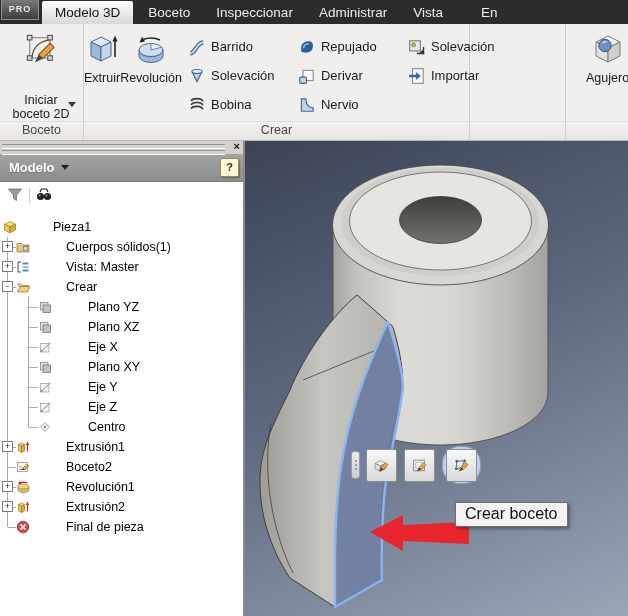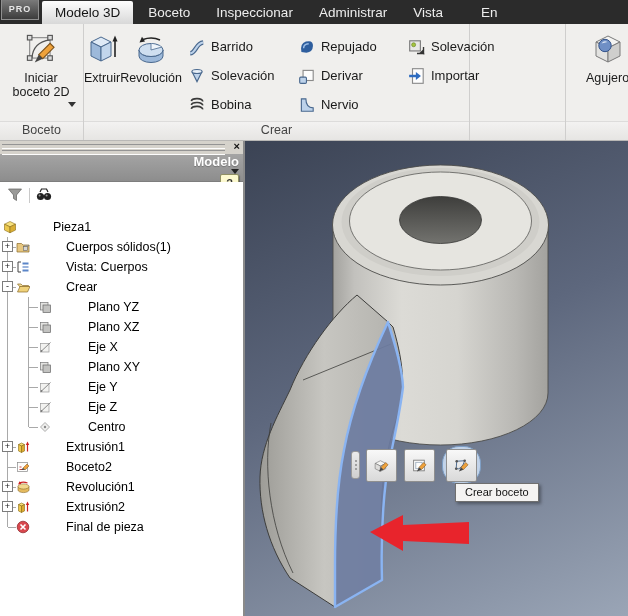--- a/index.html
+++ b/index.html
@@ -19,39 +19,39 @@
   .ribbon{display:flex;height:116px;background:var(--ribbon-bg,#f0efed);border-bottom:1px solid #b9b8b6;}
   .rgroup{display:flex;flex-direction:column;border-right:1px solid #cfcecd;box-sizing:border-box;}
   .g1{width:84px;} .g2{width:386px;} .g3{width:96px;} .g4{width:62px;border-right:none;}
   .rg-body{height:98px;display:flex;}
   .rg-label{height:18px;background:linear-gradient(#f3f2f1,#e6e5e3);border-top:1px solid #dddcdb;
      font-size:12.5px;color:#444;text-align:center;line-height:17px;}
   .bigbtn{display:flex;flex-direction:column;align-items:center;padding-top:5px;cursor:default;position:relative;}
   .bigicon{width:36px;height:40px;display:flex;align-items:center;justify-content:center;}
   .bigicon svg{width:34px;height:34px;}
   .biglabel{font-size:12.5px;line-height:14px;color:#1a1a1a;text-align:center;margin-top:2px;}
-  .bb-iniciar{width:82px;} .bb-iniciar .biglabel{width:62px;}
+  .bb-iniciar{width:82px;justify-content:space-between;} .bb-iniciar .biglabel{width:62px;}
   .bb-extruir{width:64px;} .bb-rev{width:86px;} .bb-agujero{width:56px;margin-left:20px;}
   .caret{position:absolute;right:6px;bottom:14px;width:0;height:0;
      border-left:4px solid transparent;border-right:4px solid transparent;border-top:5px solid #333;}
   .colwrap{display:flex;padding-top:10px;}
   .rcol{display:flex;flex-direction:column;gap:4px;width:104px;padding-left:6px;}
   .rcol:last-child{width:120px;}
   .sbtn{display:flex;align-items:center;height:25px;cursor:default;}
   .sicon{width:18px;height:18px;margin-right:5px;flex:0 0 18px;}
   .sicon svg{width:18px;height:18px;}
   .slabel{font-size:13px;color:#1a1a1a;white-space:nowrap;}
   
   .main{display:flex;height:475px;}
   .panel{width:245px;box-sizing:border-box;border-right:2px solid #8a8a8a;background:#fff;display:flex;flex-direction:column;}
   .panel-titlestrip{height:13px;background:#d5d2cb;position:relative;padding-top:2px;box-sizing:border-box;}
   .groove{height:3px;margin:1px 18px 0 2px;border-top:1px solid #949494;border-bottom:1px solid #fdfdfd;}
   .close-x{position:absolute;right:3px;top:-1px;font-size:11px;font-weight:bold;color:#111;cursor:default;line-height:13px;}
   .panel-header{height:27px;background:linear-gradient(var(--panel-header-bg,#a4a4a4),#8d8d8d);
-     display:flex;align-items:flex-end;padding:0 4px 0 9px;border-bottom:1px solid #7e7e7e;flex-direction:column;}
+     display:flex;align-items:center;padding:0 4px 0 9px;border-bottom:1px solid #7e7e7e;}
   .panel-title{color:#fff;font-size:13px;font-weight:bold;text-shadow:0 1px 1px rgba(0,0,0,.25);}
   .hdr-caret{width:0;height:0;margin-left:6px;border-left:4px solid transparent;border-right:4px solid transparent;border-top:5px solid #222;}
   .help-btn{margin-left:auto;width:17px;height:17px;background:#fcf9cf;border:1px solid #8f8f63;border-radius:2px;
      font-size:11px;font-weight:bold;color:#333;text-align:center;line-height:16px;cursor:default;box-shadow:1px 1px 1px rgba(0,0,0,.3);}
   .panel-tools{height:27px;display:flex;align-items:center;padding-left:7px;background:#fff;}
   .ptool{width:18px;height:18px;cursor:default;}
   .ptool svg{width:16px;height:16px;}
   .tool-sep{width:1px;height:15px;background:#c9c9c9;margin:0 6px 0 4px;}
   
   .tree{position:relative;flex:1;padding-top:8px;overflow:hidden;background:#fff;}
@@ -70,22 +70,22 @@
   .mini-toolbar{position:absolute;left:106px;top:305px;display:flex;align-items:center;height:38px;}
   .grip{width:7px;height:26px;background:linear-gradient(#ececec,#cfcfcf);border:1px solid #9a9a9a;border-radius:3px;
      margin-right:6px;display:flex;flex-direction:column;align-items:center;justify-content:center;gap:2px;}
   .grip i{width:2px;height:2px;background:#8a8a8a;border-radius:50%;}
   .mtb-btn{width:29px;height:31px;background:linear-gradient(#f8f8f8,#d9d9d9);border:1px solid #8f8f8f;
      border-radius:2px;margin-right:7px;display:flex;align-items:center;justify-content:center;cursor:default;}
   .mtb-btn svg{width:17px;height:17px;}
   .capsule{width:37px;height:36px;background:rgba(198,216,238,.95);border:1px solid #7e9fc6;border-radius:17px;
      display:flex;align-items:center;justify-content:center;margin-right:0;}
   .capsule .mtb-btn{margin:0;}
-  .vp-tooltip{position:absolute;left:210px;top:342px;background:#f4f3f2;border:1px solid #6f6f6f;
-     box-shadow:2px 2px 3px rgba(0,0,0,.35);font-size:11px;color:#111;padding:2px 9px 3px 9px;white-space:nowrap;}
+  .vp-tooltip{position:absolute;left:210px;top:361px;background:#f4f3f2;border:1px solid #6f6f6f;
+     box-shadow:2px 2px 3px rgba(0,0,0,.35);font-size:16px;color:#111;padding:2px 9px 3px 9px;white-space:nowrap;}
 </style>
 </head>
 <body>
 
 <div class="app">
 
   <div class="tabbar">
     <div class="pro-badge">PRO</div>
     <div id="tabs">
         <div class="tab active">Modelo 3D</div>
@@ -286,21 +286,21 @@
           </div>
           <div class="trow">
             <span class="stub" style="left: 8px; width: 8px;"></span>
             <span class="expander">+</span>
             <span class="ticon" style="left: 16px;"><svg viewBox="0 0 14 14">
                 <path d="M5 2 H2 V12 H5" fill="none" stroke="#444"></path>
                 <rect x="6.5" y="2.5" width="6" height="2" fill="#5b85c8"></rect>
                 <rect x="6.5" y="6" width="6" height="2" fill="#9ab4dd"></rect>
                 <rect x="6.5" y="9.5" width="6" height="2" fill="#5b85c8"></rect>
               </svg></span>
-            <span class="tlabel" style="padding-left: 34px;">Vista: Cuerpos</span>
+            <span class="tlabel" style="padding-left: 34px;">Vista: Master</span>
           </div>
           <div class="trow">
             <span class="stub" style="left: 8px; width: 8px;"></span>
             <span class="expander">-</span>
             <span class="ticon" style="left: 16px;"><svg viewBox="0 0 14 14">
                 <path d="M1.5 4 L5 4 L6.5 5.5 L12.5 5.5 L12.5 7 L4 7 Z" fill="#f4e09a" stroke="#8a6a2a" stroke-width="0.7"></path>
                 <path d="M1.5 12 L4 6.5 L14 6.5 L11.5 12 Z" fill="#f0d27a" stroke="#8a6a2a" stroke-width="0.7"></path>
               </svg></span>
             <span class="tlabel" style="padding-left: 34px;">Crear</span>
           </div>

